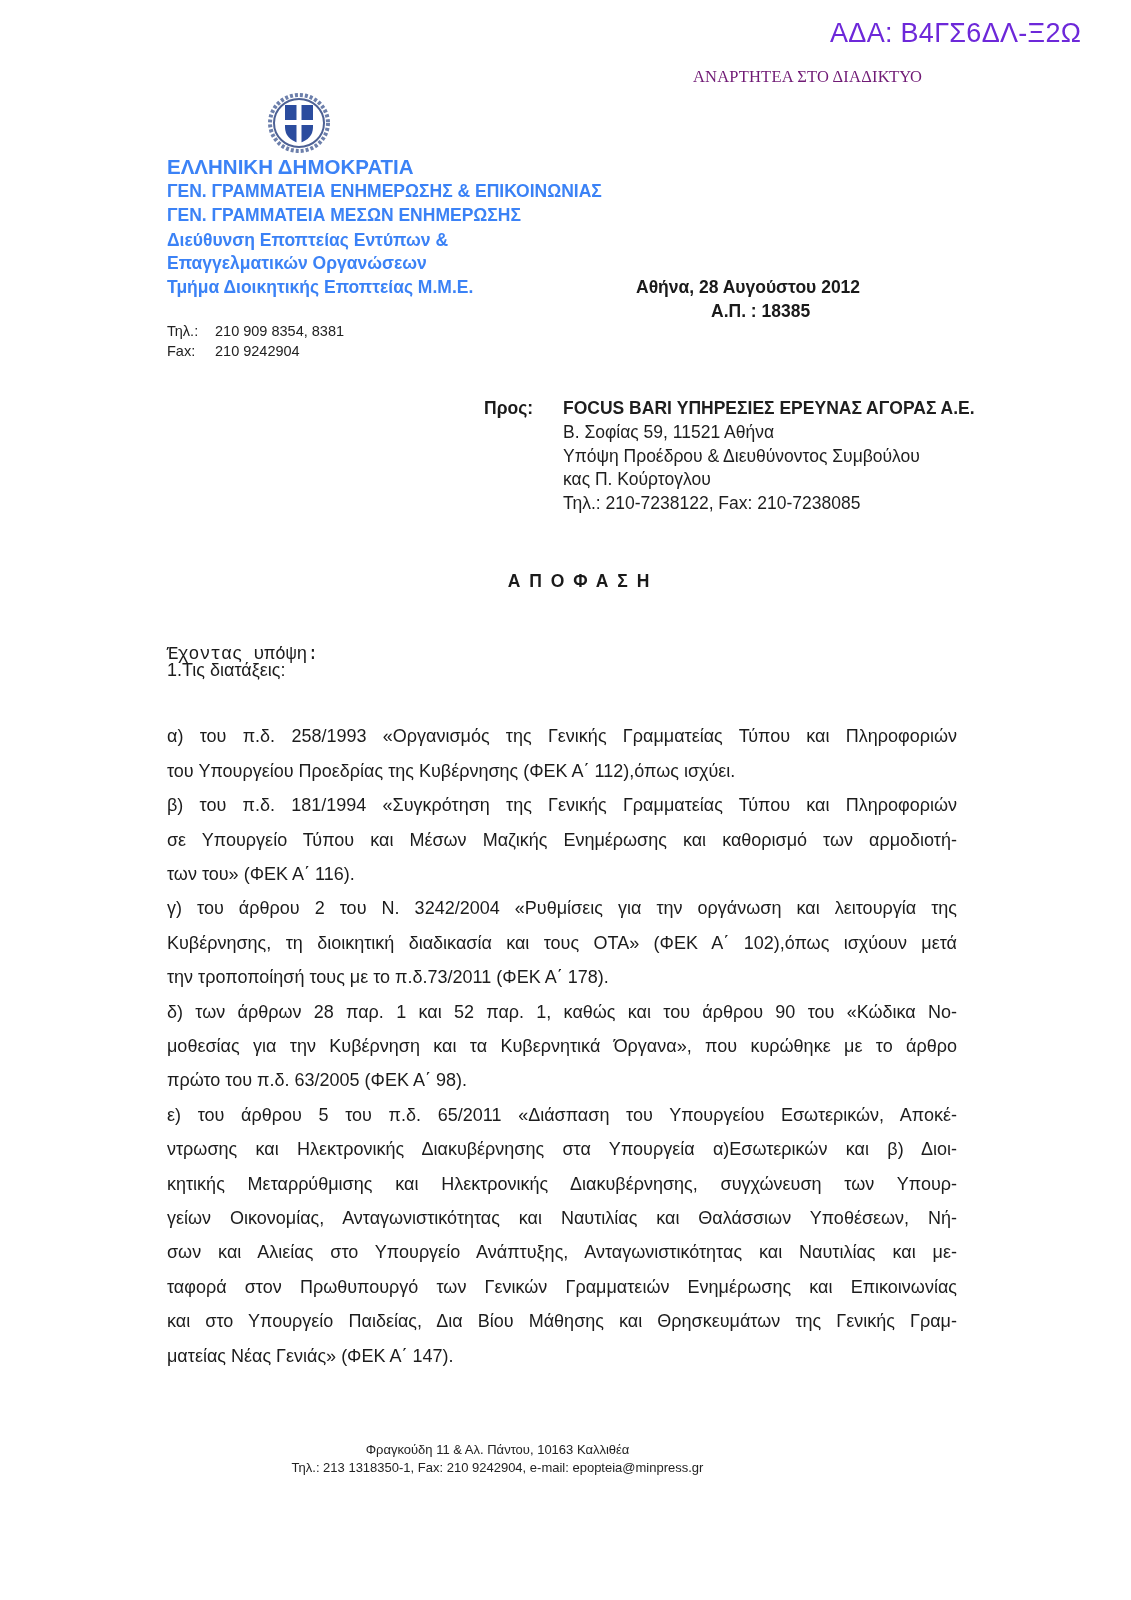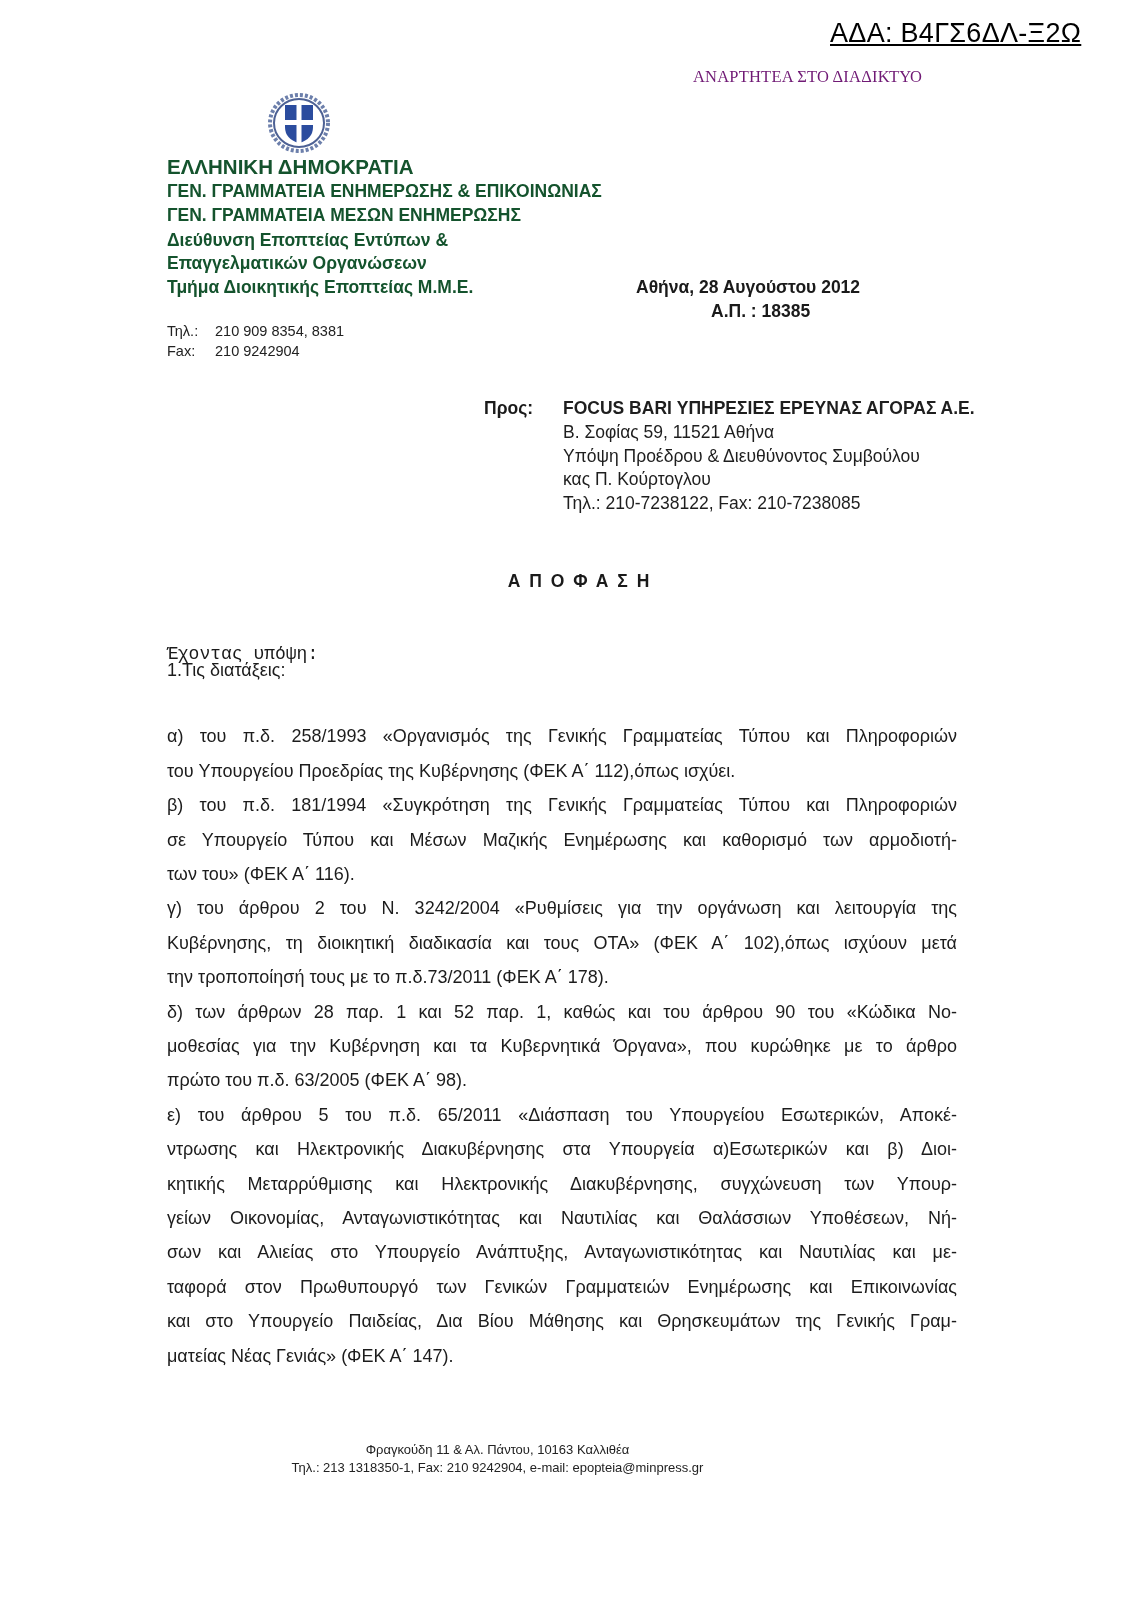--- a/index.html
+++ b/index.html
@@ -1,24 +1,24 @@
 <!DOCTYPE html>
 <html><head>
 <meta charset="utf-8">
 <style>
   html, body { margin: 0; padding: 0; background: #ffffff; }
   body {
     width: 1131px; height: 1600px; position: relative; overflow: hidden;
     font-family: "Liberation Sans", sans-serif; color: #1a1a1a;
   }
   .abs { position: absolute; white-space: nowrap; }
-  .ada { left: 830px; top: 18px; font-size: 27px; color: #000000; letter-spacing: 0.3px; text-decoration: underline; }
+  .ada { left: 830px; top: 18px; font-size: 27px; color: #6d28d9; letter-spacing: 0.3px; }
   .anartitea { left: 693px; top: 67px; font-family: "Liberation Serif", serif; font-size: 16.5px; color: #701a75; letter-spacing: 0.2px; }
   .emblem { left: 268px; top: 93px; width: 62px; height: 60px; }
-  .hdr { left: 167px; font-weight: bold; color: #14532d; }
+  .hdr { left: 167px; font-weight: bold; color: #3b82f6; }
   .h1 { top: 155px; font-size: 20.5px; }
   .h2 { top: 181px; font-size: 17.5px; }
   .h3 { top: 205px; font-size: 17.5px; }
   .h4 { top: 230px; font-size: 17.5px; }
   .h5 { top: 253px; font-size: 17.5px; }
   .h6 { top: 277px; font-size: 17.5px; }
   .date { left: 636px; top: 277px; font-size: 17.5px; font-weight: bold; }
   .ap { left: 711px; top: 301px; font-size: 17.5px; font-weight: bold; }
   .contact { left: 167px; font-size: 14.5px; color: #222; }
   .c1 { top: 323px; }

